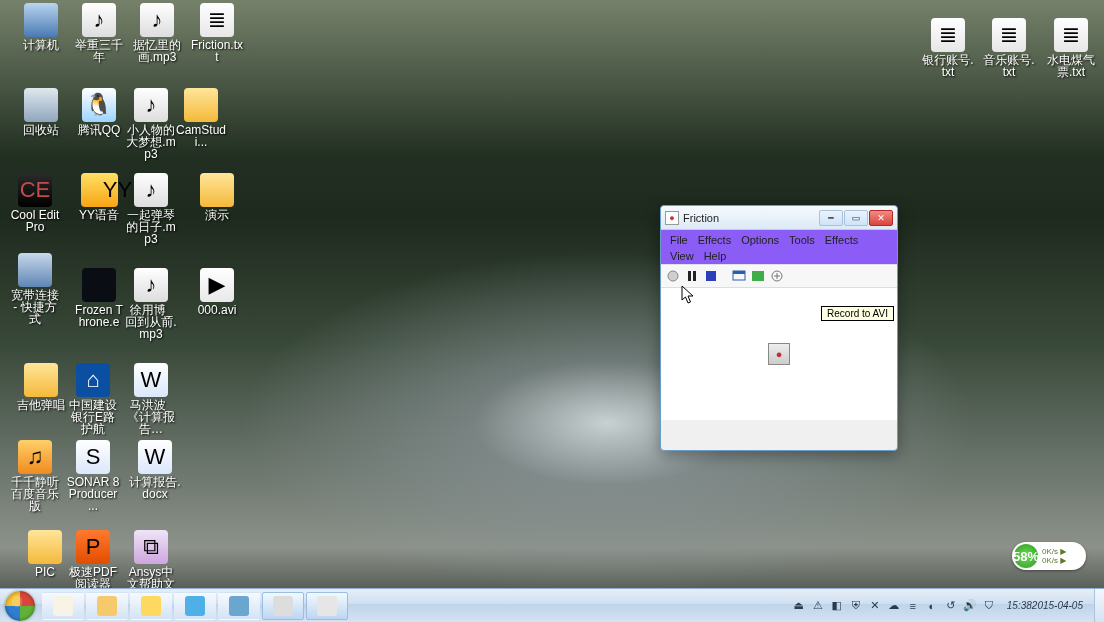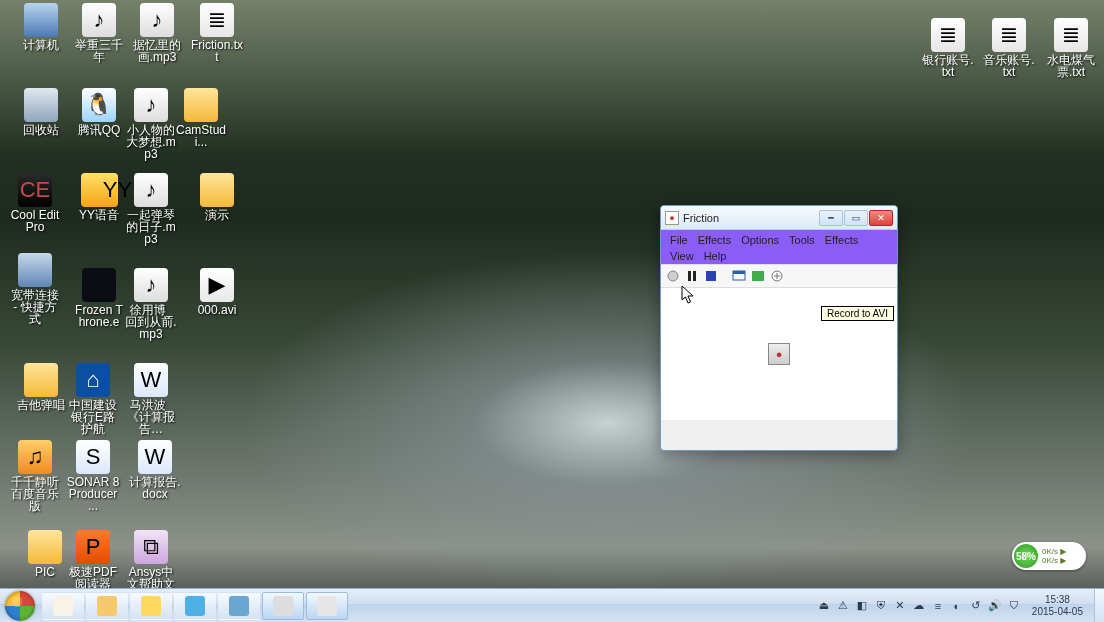--- a/index.html
+++ b/index.html
@@ -62,34 +62,34 @@
 .cs-mark{width:22px;height:22px;background:linear-gradient(#eee,#ccc);border:1px solid #888;display:flex;align-items:center;justify-content:center;color:#b33;font-size:11px;font-weight:bold;}
 .cs-text{display:flex;flex-direction:column;}
 .cs-name{font-size:17px;font-weight:600;color:#222;}
 .cs-sub{font-size:8px;letter-spacing:1px;color:#666;align-self:flex-end;}
 
 .tooltip{position:absolute;top:100px;right:3px;background:#ffffe1;border:1px solid #000;padding:1px 5px;font-size:10px;color:#000;}
 .statusbar{height:18px;border-top:1px solid #d0d0d0;padding:2px 6px;font-size:10px;color:#333;background:#f0f0f0;}
 
 
 .battery-widget{position:absolute;right:18px;bottom:52px;width:74px;height:28px;background:#fff;border-radius:14px;display:flex;align-items:center;padding:2px;box-shadow:0 1px 3px rgba(0,0,0,.4);}
-.battery-circle{width:24px;height:24px;border-radius:50%;background:radial-gradient(#6dda5a,#2f9a20);display:flex;align-items:center;justify-content:center;font-size:10px;font-weight:bold;color:#fff;}
+.battery-circle{width:24px;height:24px;border-radius:50%;background:radial-gradient(#6dda5a,#2f9a20);display:flex;align-items:center;justify-content:center;font-size:13px;font-weight:bold;color:#fff;}
 .battery-rates{display:flex;flex-direction:column;margin-left:4px;font-size:8px;line-height:9px;color:#5a7a2a;}
 
 
 .taskbar{position:absolute;left:0;bottom:0;width:1104px;height:34px;background:linear-gradient(#e6eef8,#cfdff1 45%,#bed3ea 46%,#d5e3f3);border-top:1px solid #8fb0d2;display:flex;align-items:center;}
 .start{width:40px;height:34px;display:flex;align-items:center;justify-content:center;cursor:pointer;}
 .start-orb{width:30px;height:30px;border-radius:50%;background:radial-gradient(circle at 40% 35%,#fff3 0 20%,#0000 21%),conic-gradient(#d9463a 0 25%,#5fb236 0 50%,#2f7ed2 0 75%,#f7c232 0 100%);box-shadow:inset 0 0 4px #0006,0 0 3px #0006;}
 .pins{display:flex;gap:2px;margin-left:2px;}
 .pin{width:42px;height:28px;border-radius:2px;display:flex;align-items:center;justify-content:center;background:linear-gradient(#f6faff,#d4e3f4);border:1px solid transparent;}
 .pin.active{border-color:#9cbde0;background:linear-gradient(#f2f9ff,#bcd6f1);}
 .pin .pg{width:20px;height:20px;border-radius:3px;}
 .tray{margin-left:auto;display:flex;align-items:center;gap:5px;padding-right:0;font-size:10px;color:#2b3b4b;}
 .tray .ti{width:14px;height:14px;display:flex;align-items:center;justify-content:center;font-size:11px;}
-.clock{display:flex;flex-direction:column;align-items:center;line-height:12px;padding:0 6px;}
+.clock{display:flex;align-items:center;line-height:12px;padding:0 6px;font-style:italic;}
 .showdesk{width:10px;height:34px;border-left:1px solid #aac2dc;background:linear-gradient(#f1f7fe,#d4e2f2);}
 .cursor{position:absolute;left:681px;top:285px;width:15px;height:20px;pointer-events:none;}
 .cursor svg{width:15px;height:20px;}
 </style>
 </head>
 <body>
 
 <div class="desktop">
 
   <div id="icons-layer">

